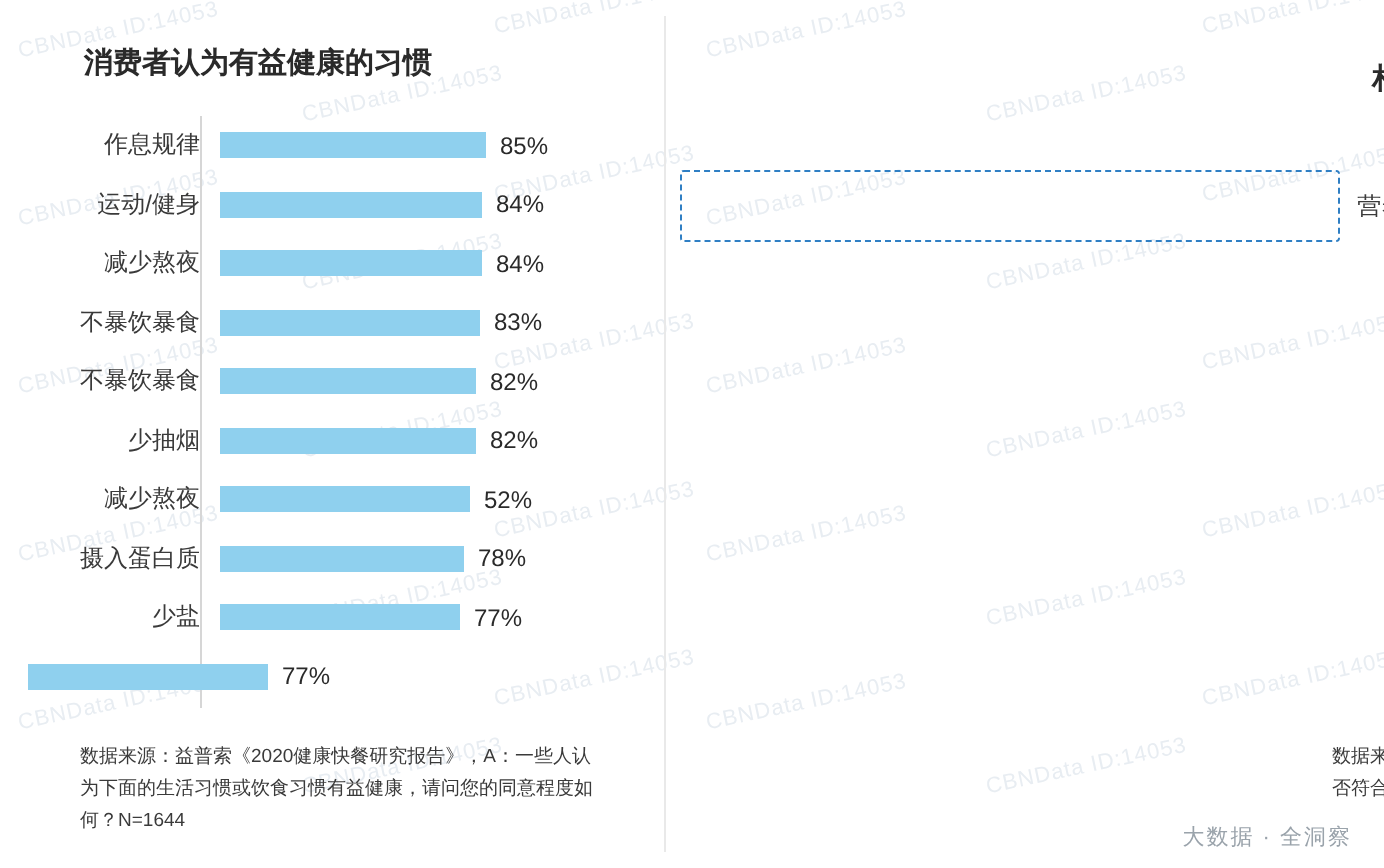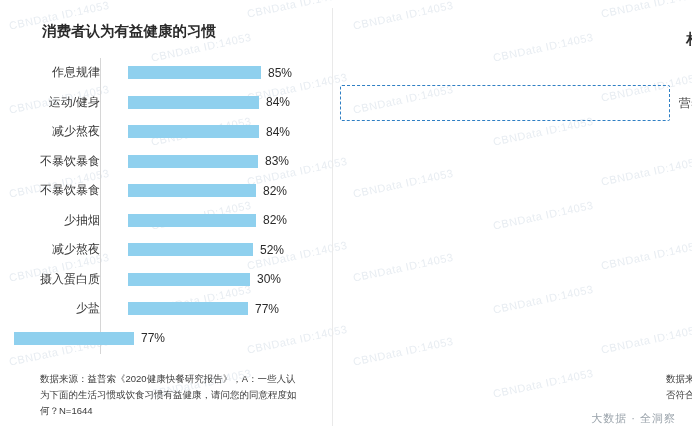--- a/index.html
+++ b/index.html
@@ -81,21 +81,21 @@
   .chart-left .row { height: 29.5px; }
   .chart-right .row { height: 42px; }
 
   .cat {
     font-size: 12px;
     color: #3a3a3a;
     text-align: right;
     white-space: nowrap;
     flex: 0 0 auto;
   }
-  .chart-left .cat { width: 86px; padding-right: 28px; }
+  .chart-left .cat { width: 86px; padding-right: 10px; }
   .chart-right .cat { width: 148px; padding-right: 10px; }
 
   .bar-wrap {
     position: relative;
     flex: 1 1 auto;
     height: 100%;
     display: flex;
     align-items: center;
   }
   .bar {
@@ -239,21 +239,21 @@
           <div class="cat">减少熬夜</div>
           <div class="bar-wrap">
             <div class="bar" style="width: 125px; background: rgb(143, 208, 238);"></div>
             <div class="val">52%</div>
           </div>
         </div>
         <div class="row">
           <div class="cat">摄入蛋白质</div>
           <div class="bar-wrap">
             <div class="bar" style="width: 122px; background: rgb(143, 208, 238);"></div>
-            <div class="val">30%</div>
+            <div class="val">78%</div>
           </div>
         </div>
         <div class="row">
           <div class="cat">少盐</div>
           <div class="bar-wrap">
             <div class="bar" style="width: 120px; background: rgb(143, 208, 238);"></div>
             <div class="val">77%</div>
           </div>
         </div>
         <div class="row">

